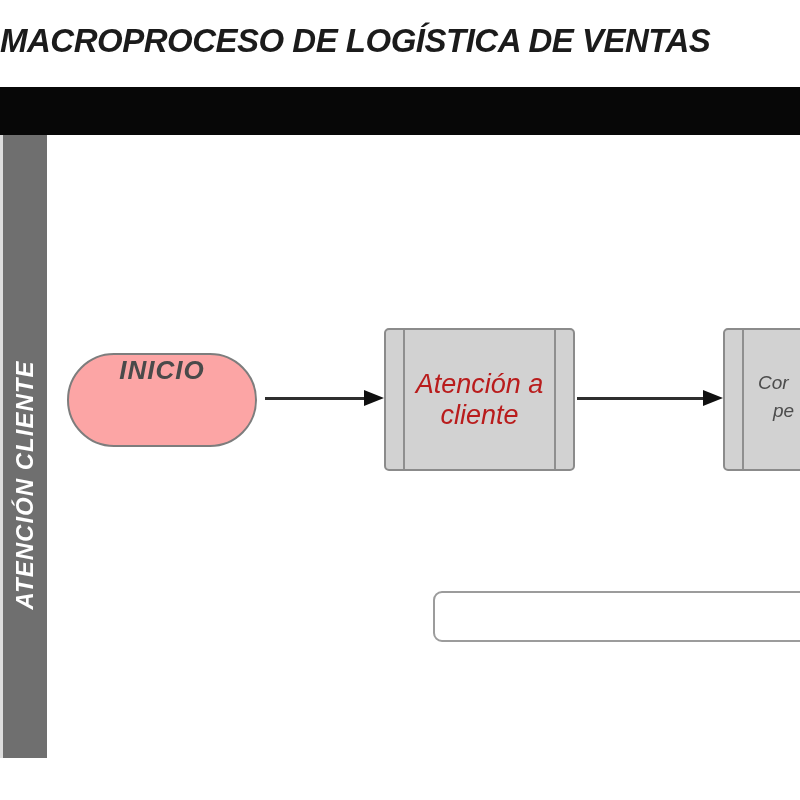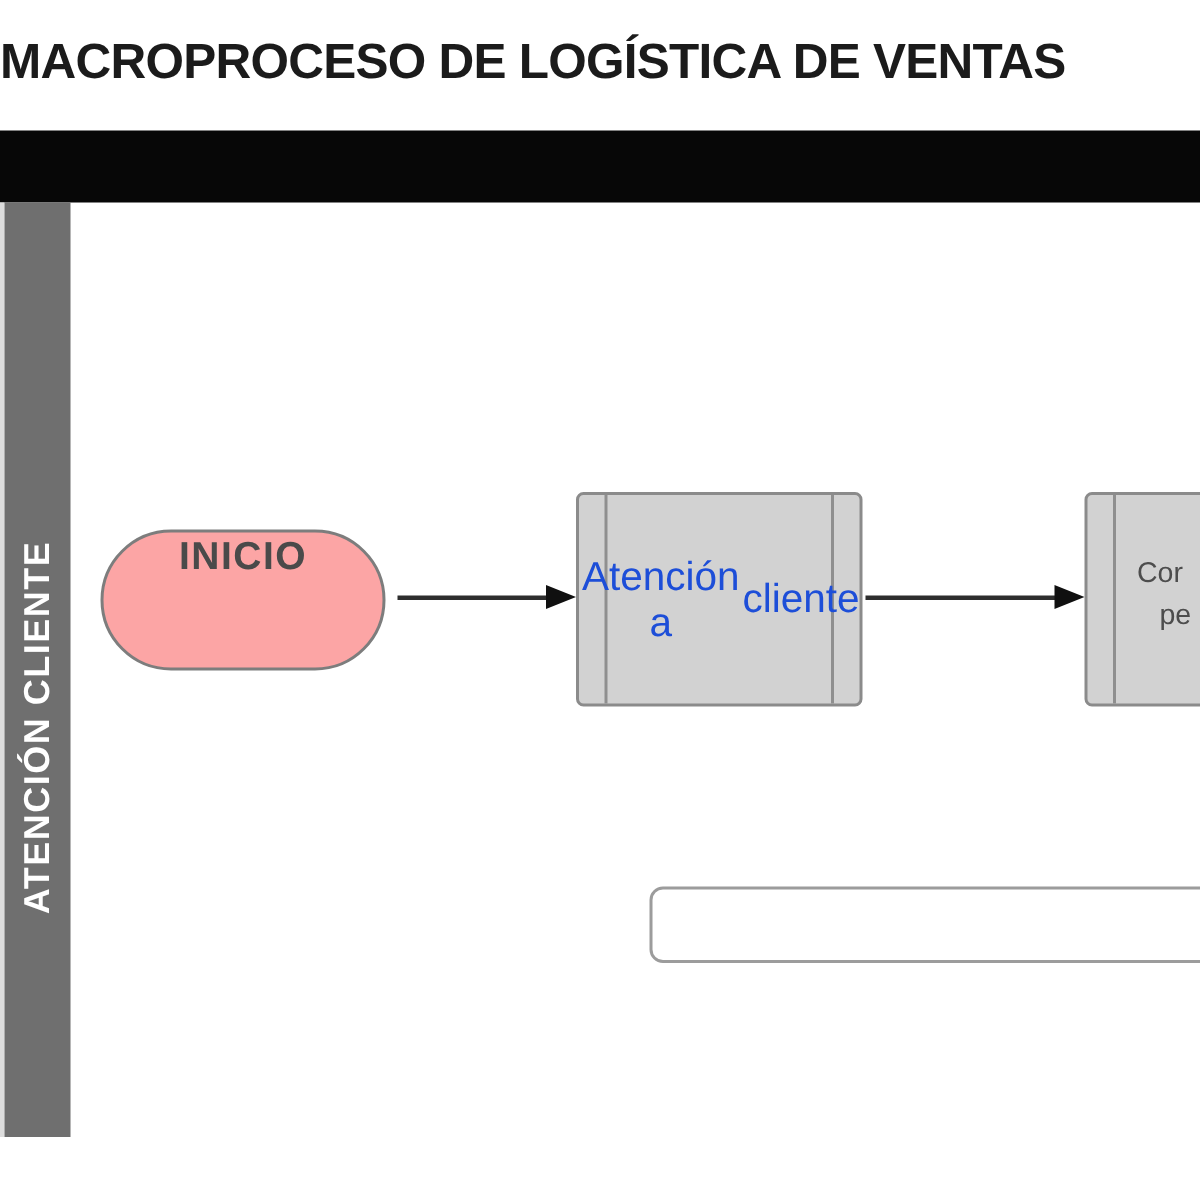--- a/index.html
+++ b/index.html
@@ -7,20 +7,21 @@
     padding: 0;
     background: #ffffff;
     font-family: "Liberation Sans", sans-serif;
   }
   .canvas {
     position: relative;
     width: 800px;
     height: 758px;
     background: #ffffff;
     overflow: hidden;
+    font-style: italic;
   }
 
   
   .page-title {
     position: absolute;
     left: 0px;
     top: 22px;
     width: 800px;
     font-size: 33px;
     font-weight: bold;
@@ -108,27 +109,27 @@
     bottom: 0;
     width: 2px;
     background: #8f8f8f;
   }
   .process-node .side-bar-left  { left: 17px; }
   .process-node .side-bar-right { right: 17px; }
   .process-label {
     position: absolute;
     inset: 0;
     display: flex;
-    flex-direction: row;
+    flex-direction: column;
     align-items: center;
     justify-content: center;
     text-align: center;
     font-size: 27px;
     line-height: 31px;
-    color: #1d4ed8;
+    color: #b91c1c;
   }
   #process1 { left: 384px; top: 328px; width: 191px; height: 143px; }
   #process2 { left: 723px; top: 328px; width: 200px; height: 143px; }
   #process2 .partial-line {
     position: absolute;
     font-size: 19px;
     line-height: 30px;
     color: #4d4d4d;
     white-space: nowrap;
   }

